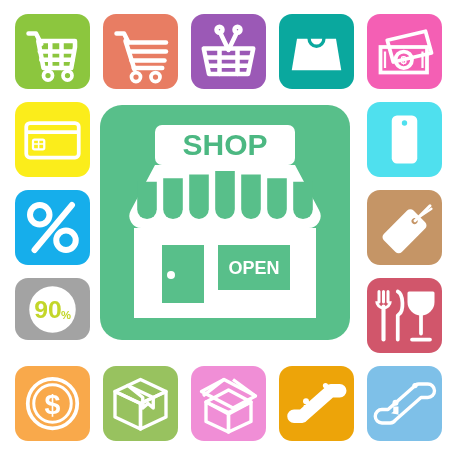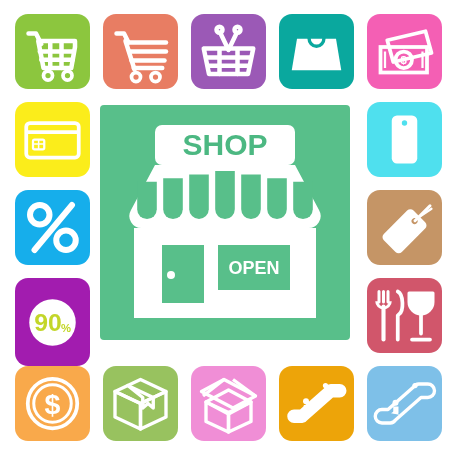--- a/index.html
+++ b/index.html
@@ -13,21 +13,21 @@
     position:relative;
     width:450px;height:450px;
     background:#ffffff;
   }
   .tile{
     position:absolute;
     border-radius:13px;
     box-sizing:border-box;
     display:flex;align-items:center;justify-content:center;
   }
-  .tile.center{border-radius:4px;}
+  .tile.center{border-radius:22px;}
   .tile svg{display:block;}
 </style>
 </head>
 <body>
 
 <div id="board">
 
   <div class="tile" title="Shopping Cart" style="left: 15px; top: 14px; width: 75px; height: 75px; background: rgb(140, 198, 62);">
     <svg viewBox="0 0 100 100" width="75" height="75">
       <g fill="none" stroke="#fff" stroke-width="6" stroke-linecap="round" stroke-linejoin="round">
@@ -116,21 +116,21 @@
     <svg viewBox="0 0 100 100" width="75" height="75">
       <g transform="rotate(-45 50 55)">
         <rect x="22" y="38" width="56" height="34" rx="6" fill="#fff"></rect>
         <circle cx="69" cy="55" r="4" fill="#c59566"></circle>
       </g>
       <path d="M64 41 L84 21" stroke="#fff" stroke-width="4" stroke-linecap="round"></path>
       <path d="M68 37 L86 25" stroke="#fff" stroke-width="3" stroke-linecap="round"></path>
     </svg>
   </div>
 
-  <div class="tile" title="90% Off Badge" style="left: 15px; top: 278px; width: 75px; height: 88px; background: #a21caf;">
+  <div class="tile" title="90% Off Badge" style="left: 15px; top: 278px; width: 75px; height: 62px; background: #a3a3a3;">
     <svg viewBox="0 0 100 100" width="75" height="75">
       <circle cx="50" cy="50" r="31" fill="#fff"></circle>
       <text x="44" y="61" font-family="Liberation Sans, sans-serif" font-size="33" font-weight="bold" fill="#c3d62a" text-anchor="middle">90</text>
       <text x="68" y="62" font-family="Liberation Sans, sans-serif" font-size="15" font-weight="bold" fill="#c3d62a" text-anchor="middle">%</text>
     </svg>
   </div>
 
   <div class="tile" title="Restaurant" style="left: 367px; top: 278px; width: 75px; height: 75px; background: rgb(209, 86, 107);">
     <svg viewBox="0 0 100 100" width="75" height="75">
 

